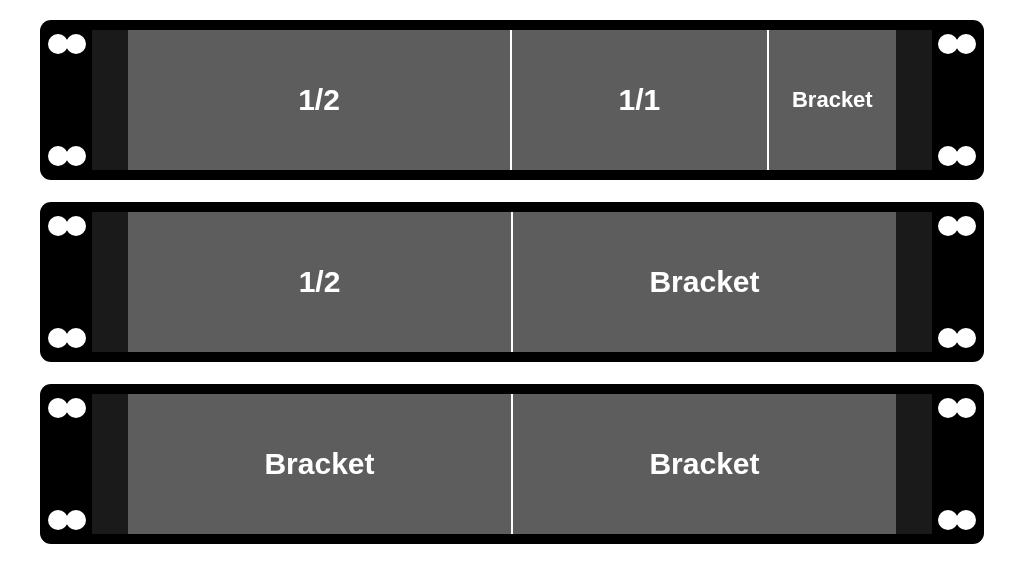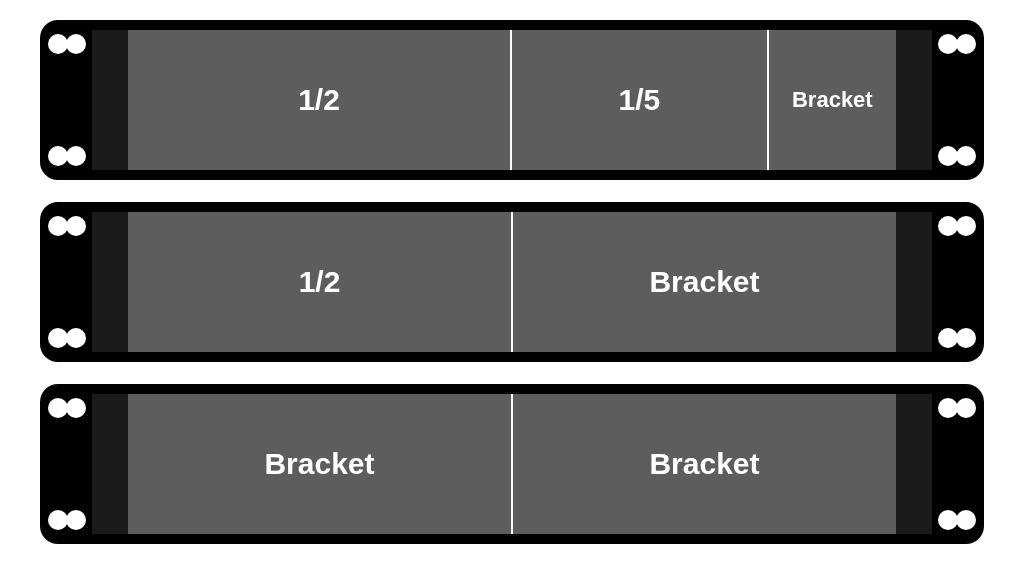--- a/index.html
+++ b/index.html
@@ -16,21 +16,21 @@
       flex-direction: column;
       justify-content: flex-start;
       padding: 20px 40px;
       gap: 22px;
     }
     .rack-unit {
       position: relative;
       width: 100%;
       height: 160px;
       background: #000000;
-      border-radius: 18px;
+      border-radius: 11px;
       display: flex;
       align-items: stretch;
     }
     .rack-ear {
       width: 52px;
       flex: 0 0 52px;
       position: relative;
     }
     .rack-ear .hole {
       position: absolute;
@@ -103,21 +103,21 @@
     <div class="hole br"></div>
   </div>
   <div class="rack-body-outer">
     <div class="rack-side-inset left"></div>
     <div class="rack-side-inset right"></div>
     <div class="rack-body">
       <div class="slot half">
         <span>1/2</span>
       </div>
       <div class="slot third">
-        <span>1/5</span>
+        <span>1/1</span>
       </div>
       <div class="slot remainder-small">
         <span>Bracket</span>
       </div>
     </div>
   </div>
   <div class="rack-ear right">
     <div class="hole tl"></div>
     <div class="hole tr"></div>
     <div class="hole bl"></div>

